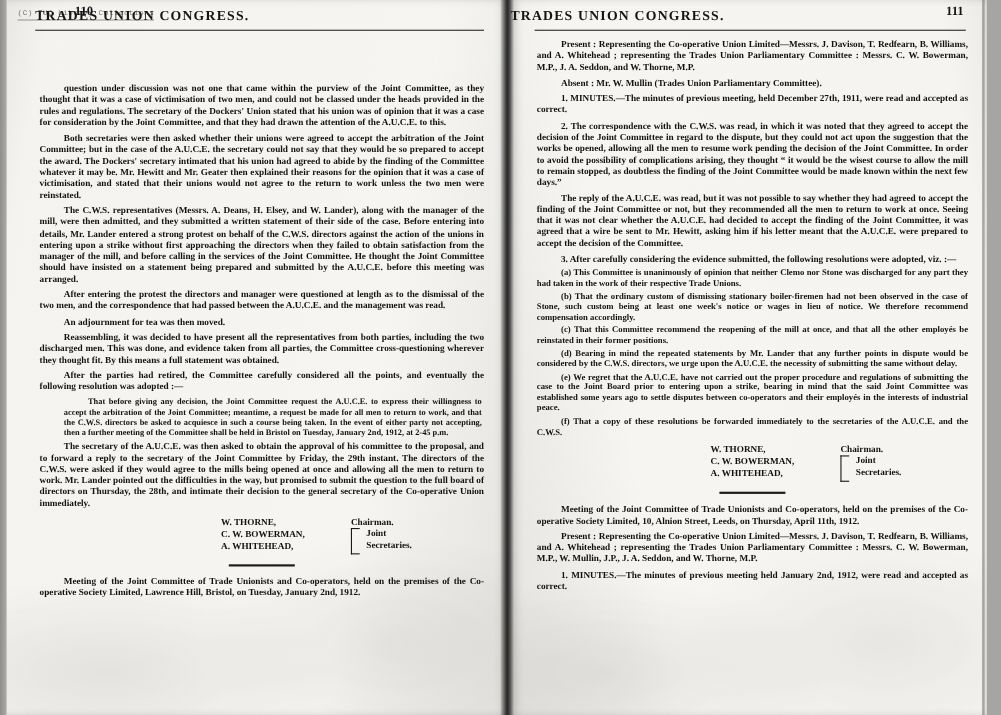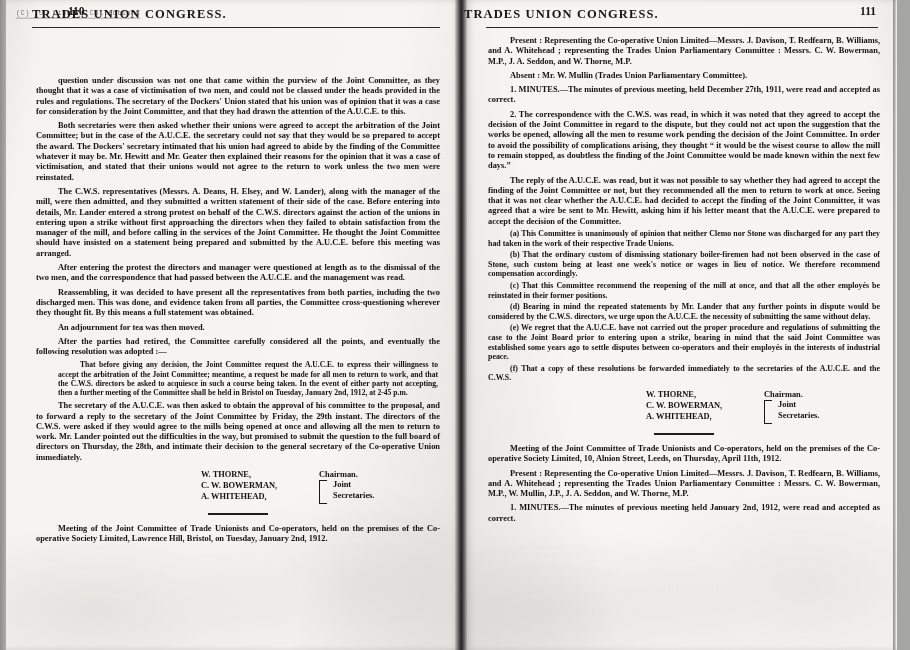--- a/index.html
+++ b/index.html
@@ -148,22 +148,22 @@
     <div class="folio folio-left">110</div>
     <div class="rule-head"></div>
 
     <div class="watermark">(C) TUC Library Collections</div>
 
     <div class="col">
       <p>question under discussion was not one that came within the purview of the Joint Committee, as they thought that it was a case of victimisation of two men, and could not be classed under the heads provided in the rules and regulations. The secretary of the Dockers' Union stated that his union was of opinion that it was a case for consideration by the Joint Committee, and that they had drawn the attention of the A.U.C.E. to this.</p>
       <p class="gap">Both secretaries were then asked whether their unions were agreed to accept the arbitration of the Joint Committee; but in the case of the A.U.C.E. the secretary could not say that they would be so prepared to accept the award. The Dockers' secretary intimated that his union had agreed to abide by the finding of the Committee whatever it may be. Mr. Hewitt and Mr. Geater then explained their reasons for the opinion that it was a case of victimisation, and stated that their unions would not agree to the return to work unless the two men were reinstated.</p>
       <p class="gap">The C.W.S. representatives (Messrs. A. Deans, H. Elsey, and W. Lander), along with the manager of the mill, were then admitted, and they submitted a written statement of their side of the case. Before entering into details, Mr. Lander entered a strong protest on behalf of the C.W.S. directors against the action of the unions in entering upon a strike without first approaching the directors when they failed to obtain satisfaction from the manager of the mill, and before calling in the services of the Joint Committee. He thought the Joint Committee should have insisted on a statement being prepared and submitted by the A.U.C.E. before this meeting was arranged.</p>
       <p class="gap">After entering the protest the directors and manager were questioned at length as to the dismissal of the two men, and the correspondence that had passed between the A.U.C.E. and the management was read.</p>
+      <p class="gap">An adjournment for tea was then moved.</p>
       <p class="gap">Reassembling, it was decided to have present all the representatives from both parties, including the two discharged men. This was done, and evidence taken from all parties, the Committee cross-questioning wherever they thought fit. By this means a full statement was obtained.</p>
-      <p class="gap">An adjournment for tea was then moved.</p>
       <p class="gap">After the parties had retired, the Committee carefully considered all the points, and eventually the following resolution was adopted :—</p>
 
       <div class="res">That before giving any decision, the Joint Committee request the A.U.C.E. to express their willingness to accept the arbitration of the Joint Committee; meantime, a request be made for all men to return to work, and that the C.W.S. directors be asked to acquiesce in such a course being taken. In the event of either party not accepting, then a further meeting of the Committee shall be held in Bristol on Tuesday, January 2nd, 1912, at 2-45 p.m.</div>
 
       <p class="gap">The secretary of the A.U.C.E. was then asked to obtain the approval of his committee to the proposal, and to forward a reply to the secretary of the Joint Committee by Friday, the 29th instant. The directors of the C.W.S. were asked if they would agree to the mills being opened at once and allowing all the men to return to work. Mr. Lander pointed out the difficulties in the way, but promised to submit the question to the full board of directors on Thursday, the 28th, and intimate their decision to the general secretary of the Co-operative Union immediately.</p>
 
       <div class="sigblock">
         <div class="sigrow">
           <span class="nm sc">W. THORNE,</span><span>Chairman.</span>
         </div>
@@ -195,20 +195,21 @@
     </div>
     <div class="folio folio-right">111</div>
     <div class="rule-head"></div>
 
     <div class="col">
       <p>Present : Representing the Co-operative Union Limited—Messrs. J. Davison, T. Redfearn, B. Williams, and A. Whitehead ; representing the Trades Union Parliamentary Committee : Messrs. C. W. Bowerman, M.P., J. A. Seddon, and W. Thorne, M.P.</p>
       <p class="gap">Absent : Mr. W. Mullin (Trades Union Parliamentary Committee).</p>
       <p class="gap">1. MINUTES.—The minutes of previous meeting, held December 27th, 1911, were read and accepted as correct.</p>
       <p class="gap">2. The correspondence with the C.W.S. was read, in which it was noted that they agreed to accept the decision of the Joint Committee in regard to the dispute, but they could not act upon the suggestion that the works be opened, allowing all the men to resume work pending the decision of the Joint Committee. In order to avoid the possibility of complications arising, they thought “ it would be the wisest course to allow the mill to remain stopped, as doubtless the finding of the Joint Committee would be made known within the next few days.”</p>
       <p class="gap">The reply of the A.U.C.E. was read, but it was not possible to say whether they had agreed to accept the finding of the Joint Committee or not, but they recommended all the men to return to work at once. Seeing that it was not clear whether the A.U.C.E. had decided to accept the finding of the Joint Committee, it was agreed that a wire be sent to Mr. Hewitt, asking him if his letter meant that the A.U.C.E. were prepared to accept the decision of the Committee.</p>
+      <p class="gap">3. After carefully considering the evidence submitted, the following resolutions were adopted, viz. :—</p>
 
       <div class="subres">(a) This Committee is unanimously of opinion that neither Clemo nor Stone was discharged for any part they had taken in the work of their respective Trade Unions.</div>
       <div class="subres">(b) That the ordinary custom of dismissing stationary boiler-firemen had not been observed in the case of Stone, such custom being at least one week's notice or wages in lieu of notice. We therefore recommend compensation accordingly.</div>
       <div class="subres">(c) That this Committee recommend the reopening of the mill at once, and that all the other employés be reinstated in their former positions.</div>
       <div class="subres">(d) Bearing in mind the repeated statements by Mr. Lander that any further points in dispute would be considered by the C.W.S. directors, we urge upon the A.U.C.E. the necessity of submitting the same without delay.</div>
       <div class="subres">(e) We regret that the A.U.C.E. have not carried out the proper procedure and regulations of submitting the case to the Joint Board prior to entering upon a strike, bearing in mind that the said Joint Committee was established some years ago to settle disputes between co-operators and their employés in the interests of industrial peace.</div>
       <div class="subres">(f) That a copy of these resolutions be forwarded immediately to the secretaries of the A.U.C.E. and the C.W.S.</div>
 
       <div class="sigblock">
         <div class="sigrow">

